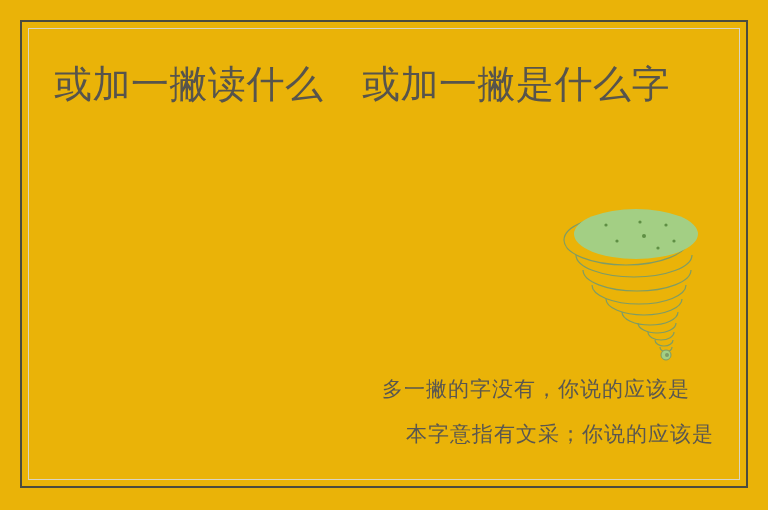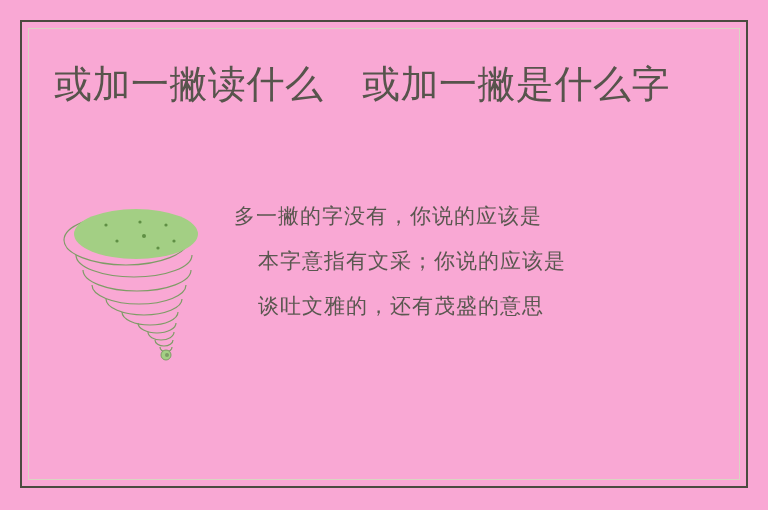--- a/index.html
+++ b/index.html
@@ -12,21 +12,21 @@
     height: 510px;
     background: #f8f8f0;
     font-family: "Liberation Sans", "DejaVu Sans", sans-serif;
     overflow: hidden;
   }
 
   #page {
     position: relative;
     width: 768px;
     height: 510px;
-    background: #f9a8d4;
+    background: #eab308;
     box-sizing: border-box;
   }
 
   
   .frame-outer {
     position: absolute;
     left: 20px;
     top: 20px;
     width: 728px;
     height: 468px;
@@ -60,22 +60,22 @@
     white-space: pre-wrap;
   }
 
   
   .content {
     position: absolute;
     left: 54px;
     top: 190px;
     width: 660px;
     display: flex;
-    flex-direction: row;
-    align-items: flex-start;
+    flex-direction: column;
+    align-items: flex-end;
   }
 
   .illustration {
     width: 160px;
     height: 165px;
     flex: 0 0 160px;
     margin-top: 8px;
   }
   .illustration svg {
     display: block;
@@ -138,17 +138,16 @@
         <path d="M106,149 A6,5 0 0 0 118,149" fill="none" stroke="#7e9c66" stroke-width="1.2"></path>
 
         <circle cx="112" cy="157" r="5" fill="#a3cf84" stroke="#7e9c66" stroke-width="1"></circle>
         <circle cx="113" cy="157" r="2" fill="#7e9c66"></circle>
       </svg>
     </div>
 
     <div class="body-text">
       <div class="body-line">多一撇的字没有，你说的应该是</div>
       <div class="body-line indent">本字意指有文采；你说的应该是</div>
-      <div class="body-line indent">谈吐文雅的，还有茂盛的意思</div>
     </div>
 
   </div>
 </div>
 
 </body></html>

